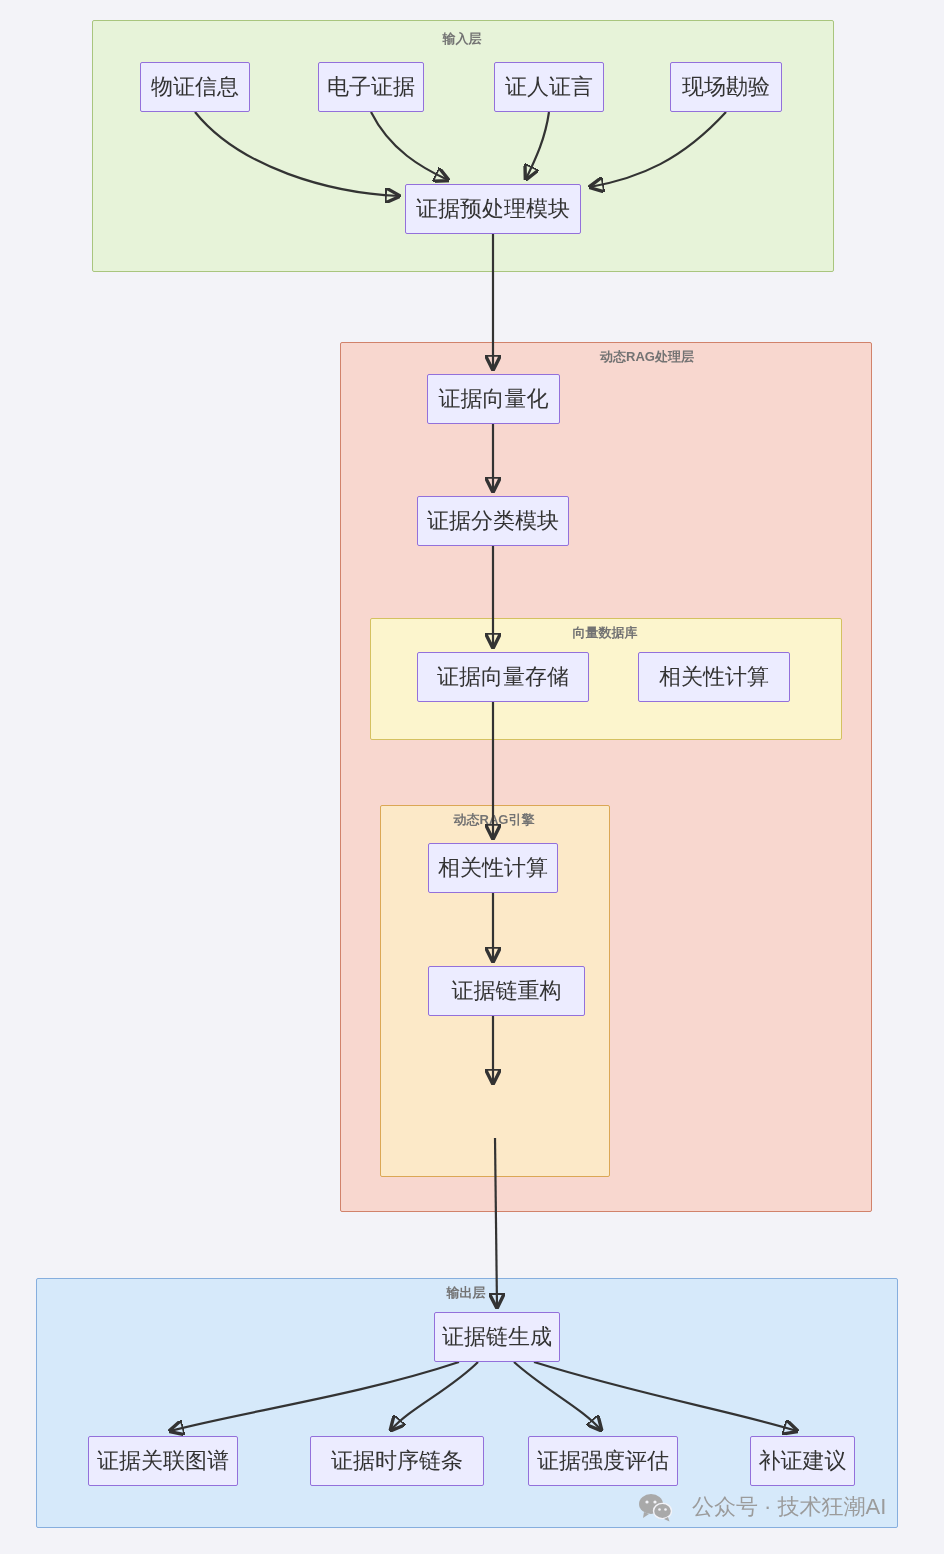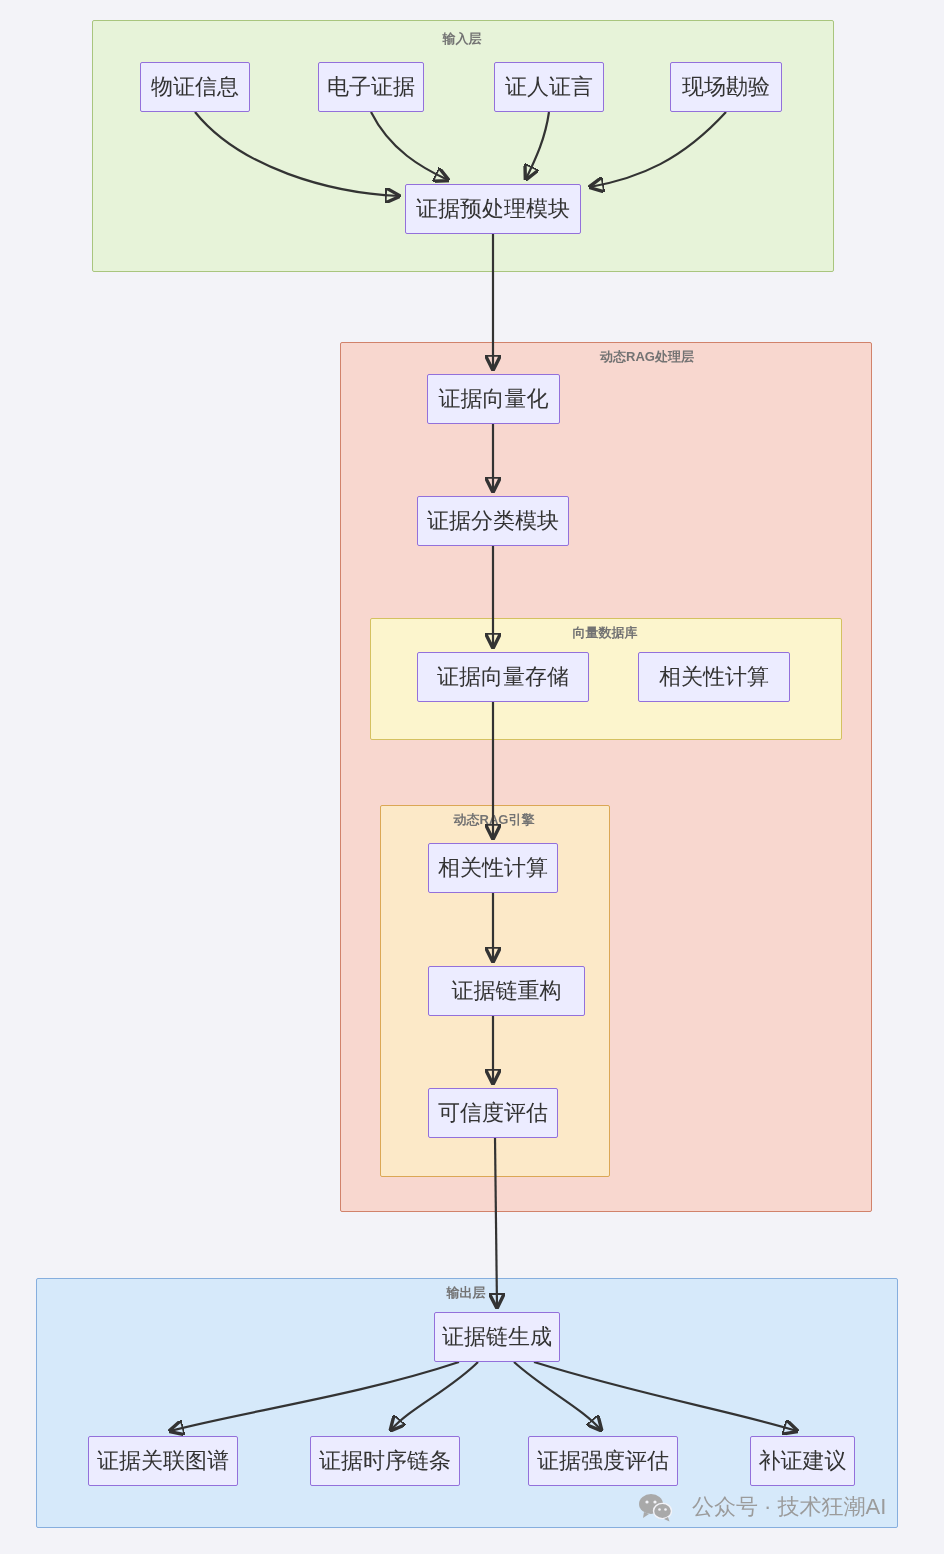--- a/index.html
+++ b/index.html
@@ -36,21 +36,21 @@
   .n-preprocess{left:405px;top:184px;width:176px;height:50px;}
   .n-vectorize{left:427px;top:374px;width:133px;height:50px;}
   .n-classify{left:417px;top:496px;width:152px;height:50px;}
   .n-vectorstore{left:417px;top:652px;width:172px;height:50px;}
   .n-caseindex{left:638px;top:652px;width:152px;height:50px;}
   .n-relevance{left:428px;top:843px;width:130px;height:50px;}
   .n-chainrebuild{left:428px;top:966px;width:157px;height:50px;}
   .n-credibility{left:428px;top:1088px;width:130px;height:50px;}
   .n-chaingen{left:434px;top:1312px;width:126px;height:50px;}
   .n-relgraph{left:88px;top:1436px;width:150px;height:50px;}
-  .n-timechain{left:310px;top:1436px;width:150px;height:50px;}
+  .n-timechain{left:310px;top:1436px;width:174px;height:50px;}
   .n-strength{left:528px;top:1436px;width:150px;height:50px;}
   .n-supplement{left:750px;top:1436px;width:105px;height:50px;}
   #edges{position:absolute;left:0;top:0;z-index:3;pointer-events:none;}
   #edges path{stroke:#333333;stroke-width:2.2;fill:none;}
   .watermark{
     position:absolute;left:638px;top:1492px;display:flex;align-items:center;
     gap:20px;z-index:5;color:#9b9b9b;font-size:22px;
   }
 </style>
 </head>
@@ -98,21 +98,20 @@
   <div class="node n-witness">证人证言</div>
   <div class="node n-scene">现场勘验</div>
   <div class="node n-preprocess">证据预处理模块</div>
 
   <div class="node n-vectorize">证据向量化</div>
   <div class="node n-classify">证据分类模块</div>
   <div class="node n-vectorstore">证据向量存储</div>
   <div class="node n-caseindex">相关性计算</div>
   <div class="node n-relevance">相关性计算</div>
   <div class="node n-chainrebuild">证据链重构</div>
-  <div class="node n-credibility">可信度评估</div>
 
   <div class="node n-chaingen">证据链生成</div>
   <div class="node n-relgraph">证据关联图谱</div>
   <div class="node n-timechain">证据时序链条</div>
   <div class="node n-strength">证据强度评估</div>
   <div class="node n-supplement">补证建议</div>
 
   <div class="watermark">
     <svg width="34" height="30" viewBox="0 0 34 30">
       <ellipse cx="13" cy="12" rx="12" ry="10" fill="#a9a9a9"></ellipse>

